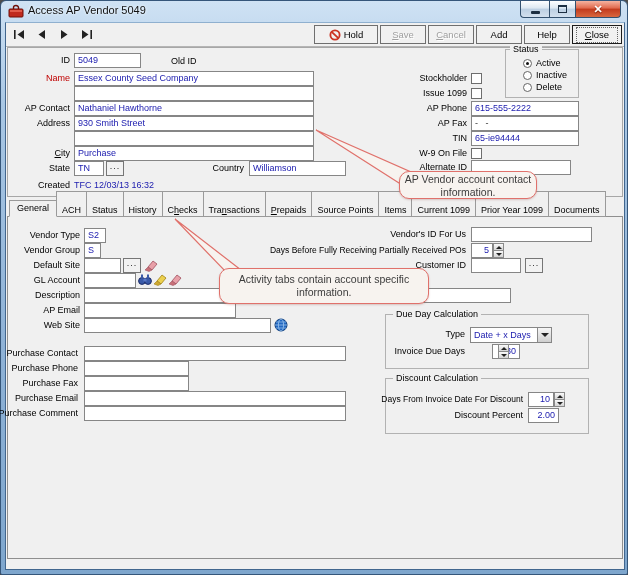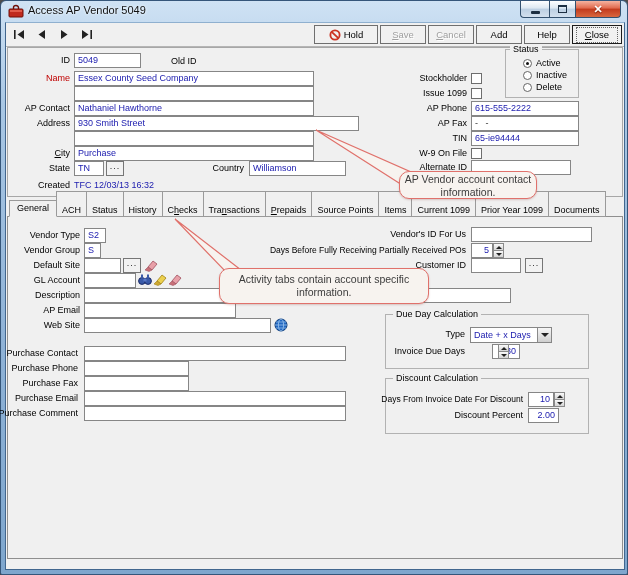--- a/index.html
+++ b/index.html
@@ -163,21 +163,21 @@
   <div class="lbl" style="left:170px;top:53px;">Old ID</div>
 
   <div class="lbl req" style="right:557px;top:70px;">Name</div>
   <div class="fld" style="left:73px;top:70px;width:240px;">Essex County Seed Company</div>
   <div class="fld" style="left:73px;top:85px;width:240px;"></div>
 
   <div class="lbl" style="right:557px;top:100px;">AP Contact</div>
   <div class="fld" style="left:73px;top:100px;width:240px;">Nathaniel Hawthorne</div>
 
   <div class="lbl" style="right:557px;top:115px;">Address</div>
-  <div class="fld" style="left:73px;top:115px;width:285px;">930 Smith Street</div>
+  <div class="fld" style="left:73px;top:115px;width:240px;">930 Smith Street</div>
   <div class="fld" style="left:73px;top:130px;width:240px;"></div>
 
   <div class="lbl" style="right:557px;top:145px;"><span class="u">C</span><span>ity</span></div>
   <div class="fld" style="left:73px;top:145px;width:240px;">Purchase</div>
 
   <div class="lbl" style="right:557px;top:160px;">State</div>
   <div class="fld" style="left:73px;top:160px;width:30px;">TN</div>
   <div class="mini-btn" style="left:105px;top:160px;width:18px;">...</div>
   <div class="lbl" style="right:460px;top:160px;margin-top:46px;">Zip</div>
   <div class="fld" style="left:143px;top:160px;width:52px;margin-top:48px;">37067</div>

